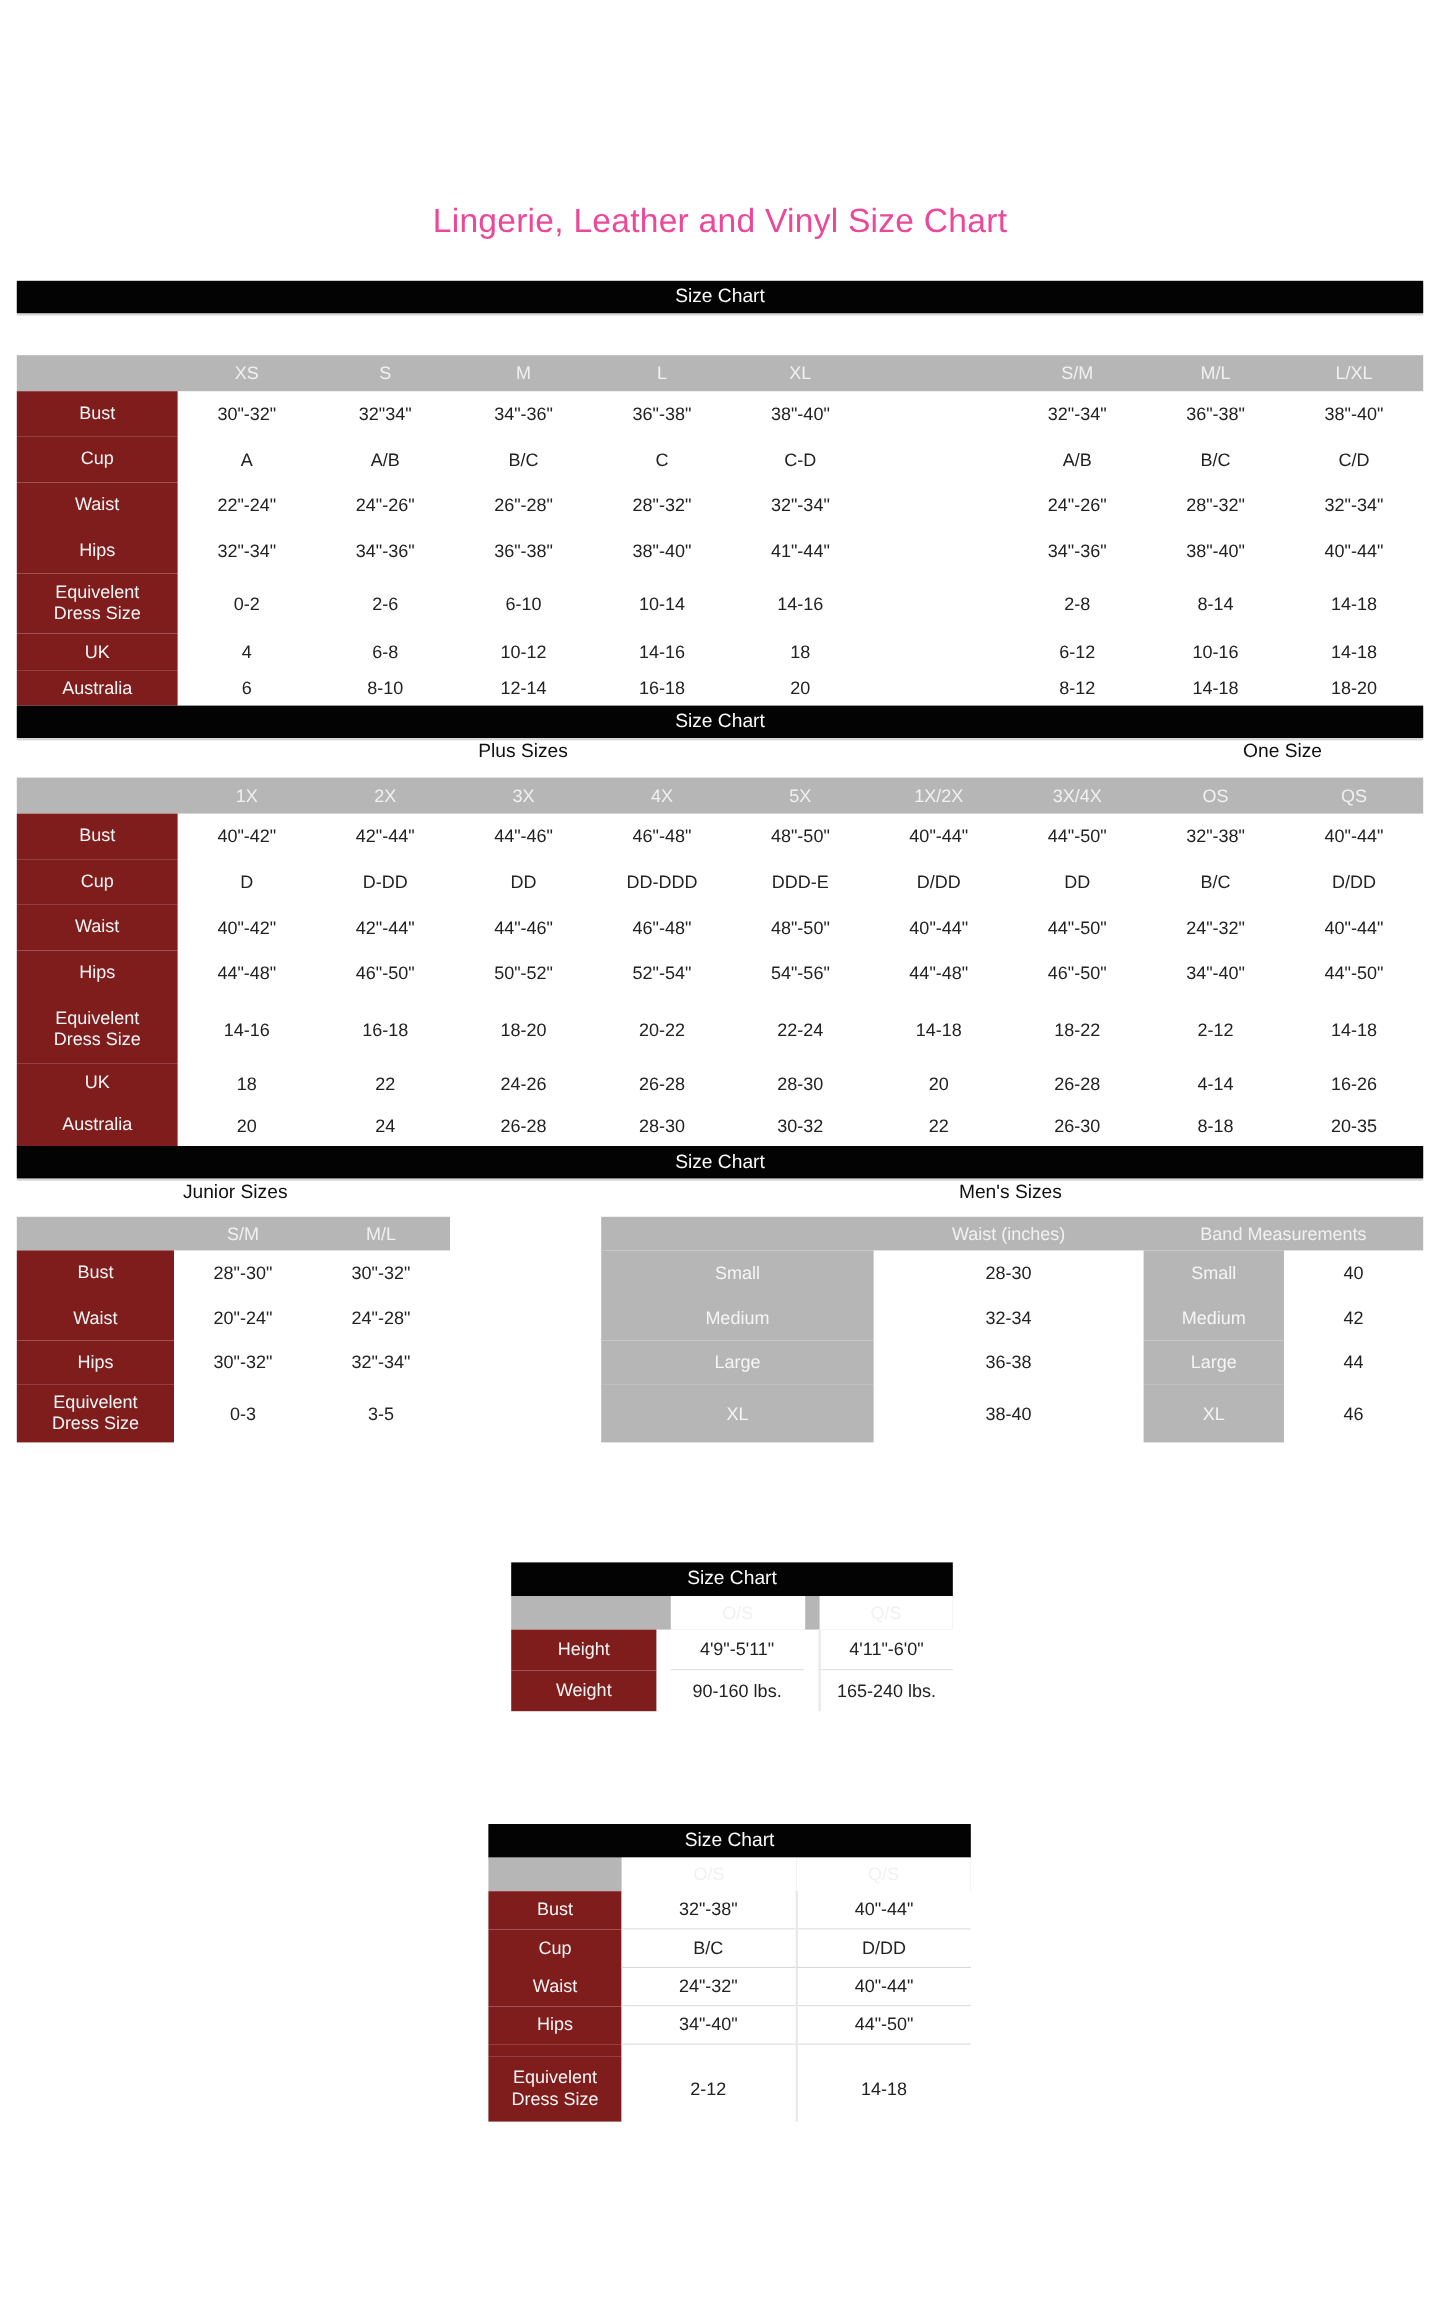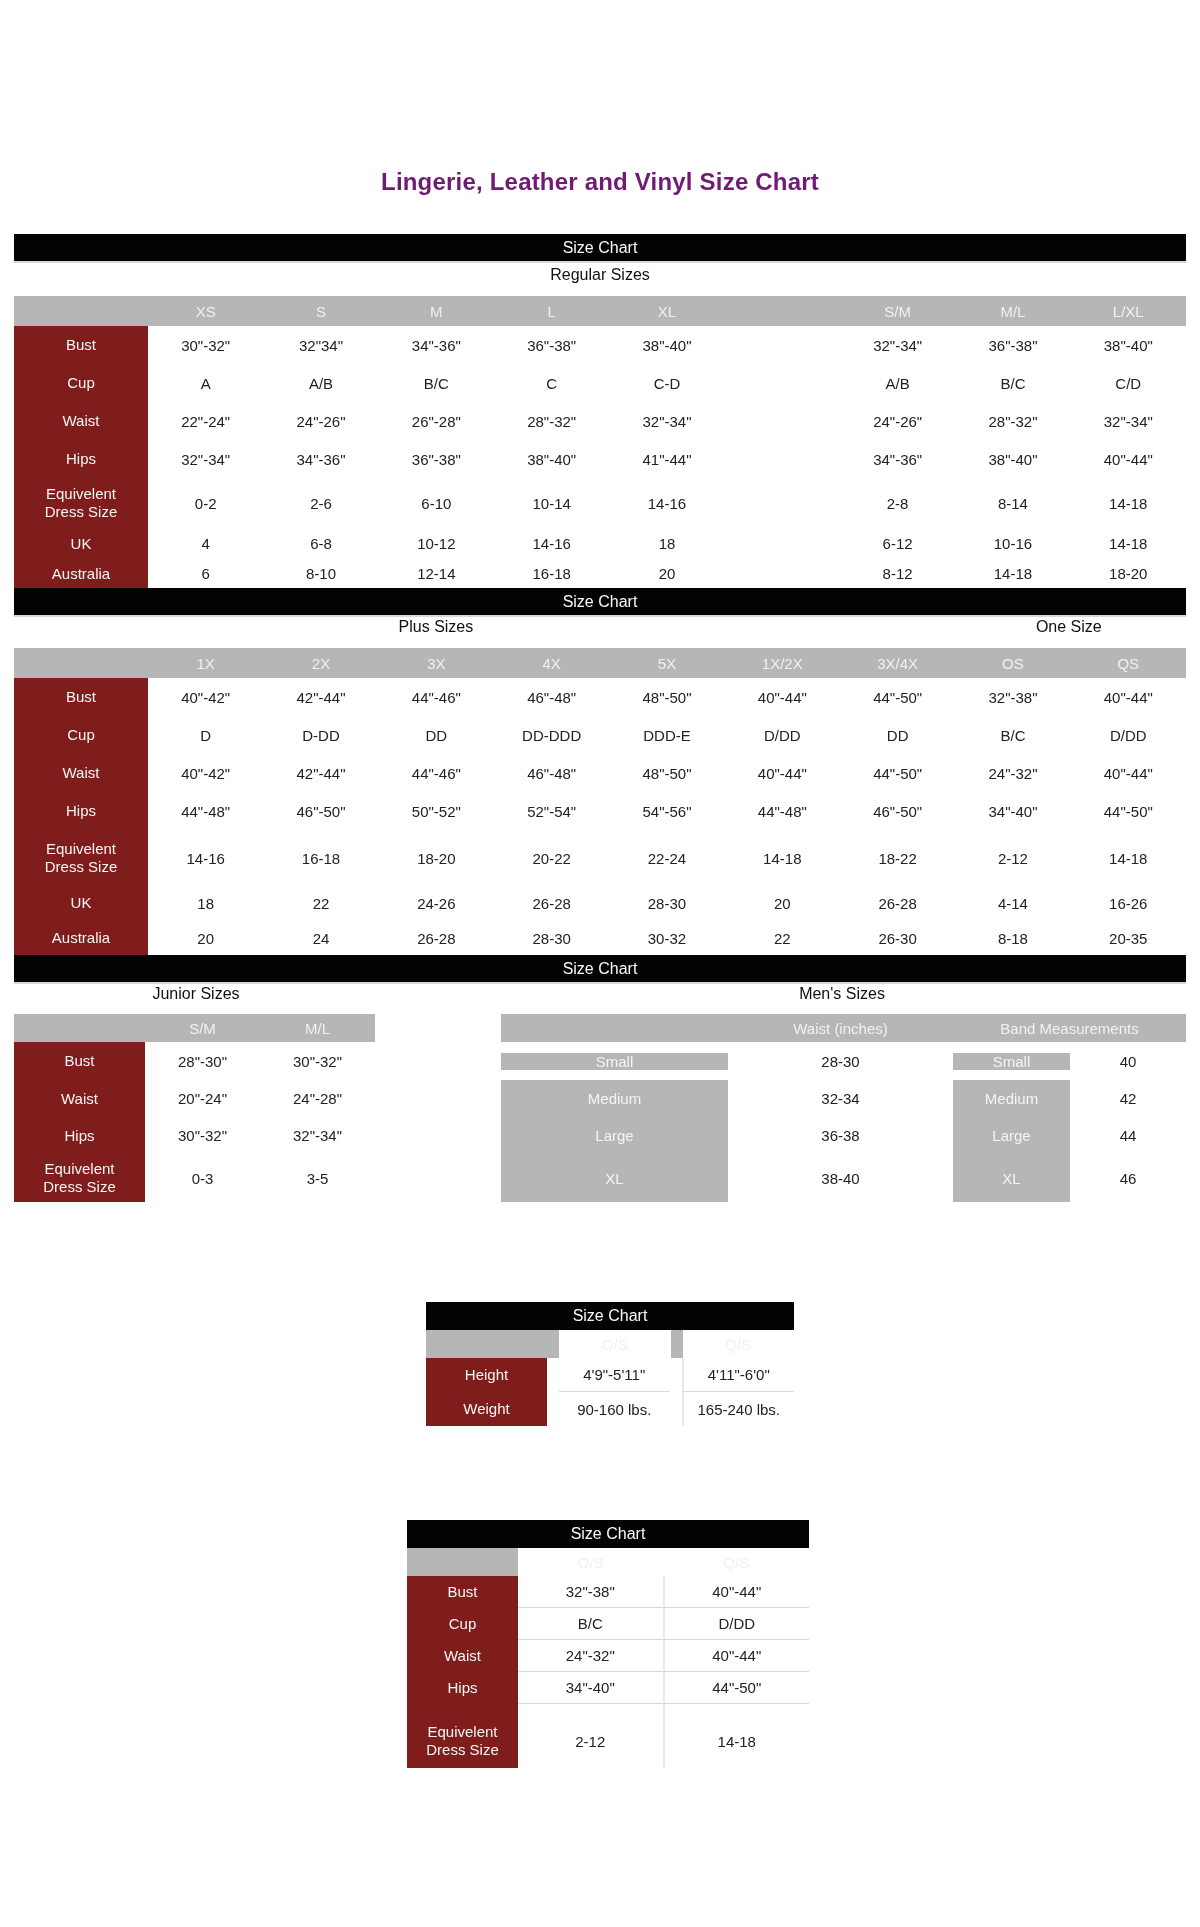--- a/index.html
+++ b/index.html
@@ -1,19 +1,19 @@
 <!DOCTYPE html>
 <html><head>
 <meta charset="utf-8">
 <style>
   html,body{margin:0;padding:0;background:#fff;}
   .page{position:relative;width:1200px;height:1927px;background:#fff;overflow:hidden;
         font-family:"Liberation Sans", sans-serif;color:#1f1f1f;}
   .abs{position:absolute;}
-  .main-title{font-size:24px;font-weight:bold;color:#701a75;text-align:center;letter-spacing:.2px;}
+  .main-title{font-size:28px;font-weight:normal;color:#ec4899;text-align:center;letter-spacing:.2px;}
   .sub-title{font-size:22px;font-weight:bold;color:#0d0d0d;text-align:center;}
   .bar{background:#030303;color:#fafafa;display:flex;align-items:center;justify-content:center;
        font-size:16px;box-shadow:0 2px 0 rgba(140,140,140,.35);}
   .sec-title{font-size:16px;color:#101010;text-align:center;}
   .sec-float{transform:translateX(-50%);white-space:nowrap;}
   
   .tbl{font-size:15px;}
   .row{display:flex;}
   .c{display:flex;align-items:center;justify-content:center;text-align:center;}
   .lbl{background:#7f1d1d;color:#f5f5f5;line-height:18px;white-space:pre-line;}
@@ -36,21 +36,21 @@
   .t-jr .lbl{width:131px;}
   .t-jr .v{width:115px;}
   .t-jr .row{height:37px;}
   .t-jr .row.head{height:28px;}
   .t-jr .row:nth-child(2){height:38px;}
   .t-jr .row.tall{height:48px;}
   
   .mens{font-size:15px;}
   .mens .row{height:37px;}
   .mens .row.head{height:28px;}
-  .mens .row:nth-child(2){height:38px;align-items:center;}
+  .mens .row:nth-child(2){height:38px;}
   .mens .row:nth-child(5){height:48px;}
   .mens .c1{width:227px;}
   .mens .c2{width:225px;}
   .mens .c3{width:117px;}
   .mens .c4{width:116px;}
   .mens .g{background:#b6b6b6;color:#f5f5f5;}
   .mens .row.head .c34{width:233px;}
   
   .t-hos .lbl{width:121px;}
   .t-hos .v{flex:1;background:#fff;}
@@ -72,21 +72,20 @@
 <body>
 
 <div class="page">
 
   <div class="main-title abs" style="top:168px;left:0;width:1200px;">Lingerie, Leather and Vinyl Size Chart</div>
 
   <div class="bar abs" style="top:234px;left:14px;width:1172px;height:27px;">
     <span>Size Chart</span>
   </div>
 
-  <div class="sec-title abs" style="top:266px;left:14px;width:1172px;">Regular Sizes</div>
 
   <div class="tbl t-reg abs" style="top:296px;left:14px;width:1172px;">
       <div class="row head">
         <div class="c lbl"></div>
         <div class="c v">XS</div>
         <div class="c v">S</div>
         <div class="c v">M</div>
         <div class="c v">L</div>
         <div class="c v">XL</div>
         <div class="c v"></div>

